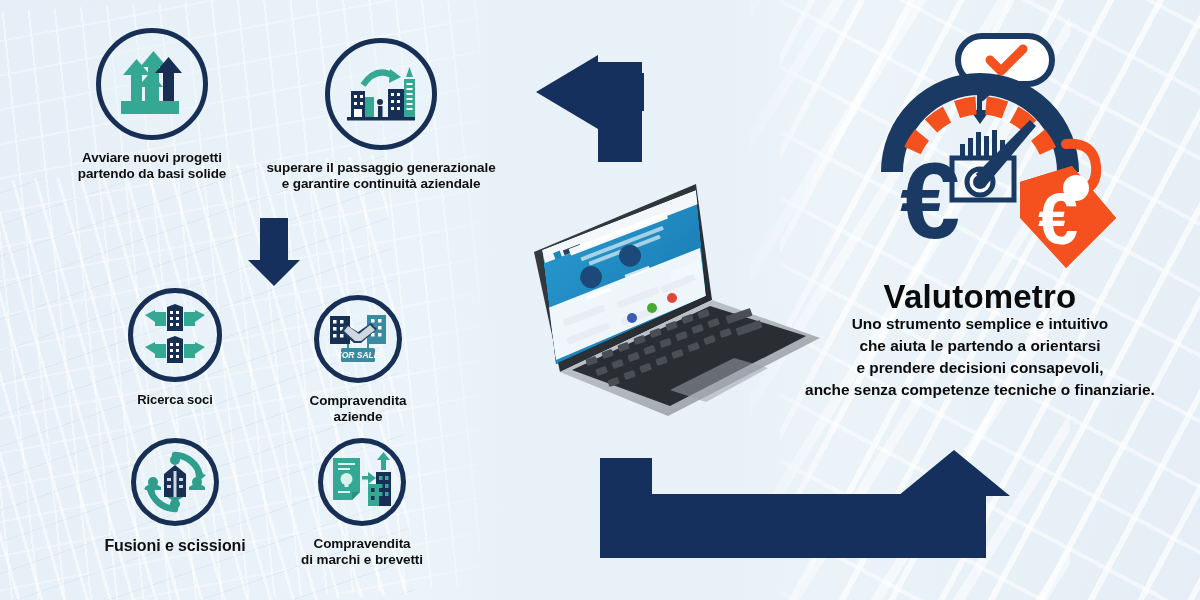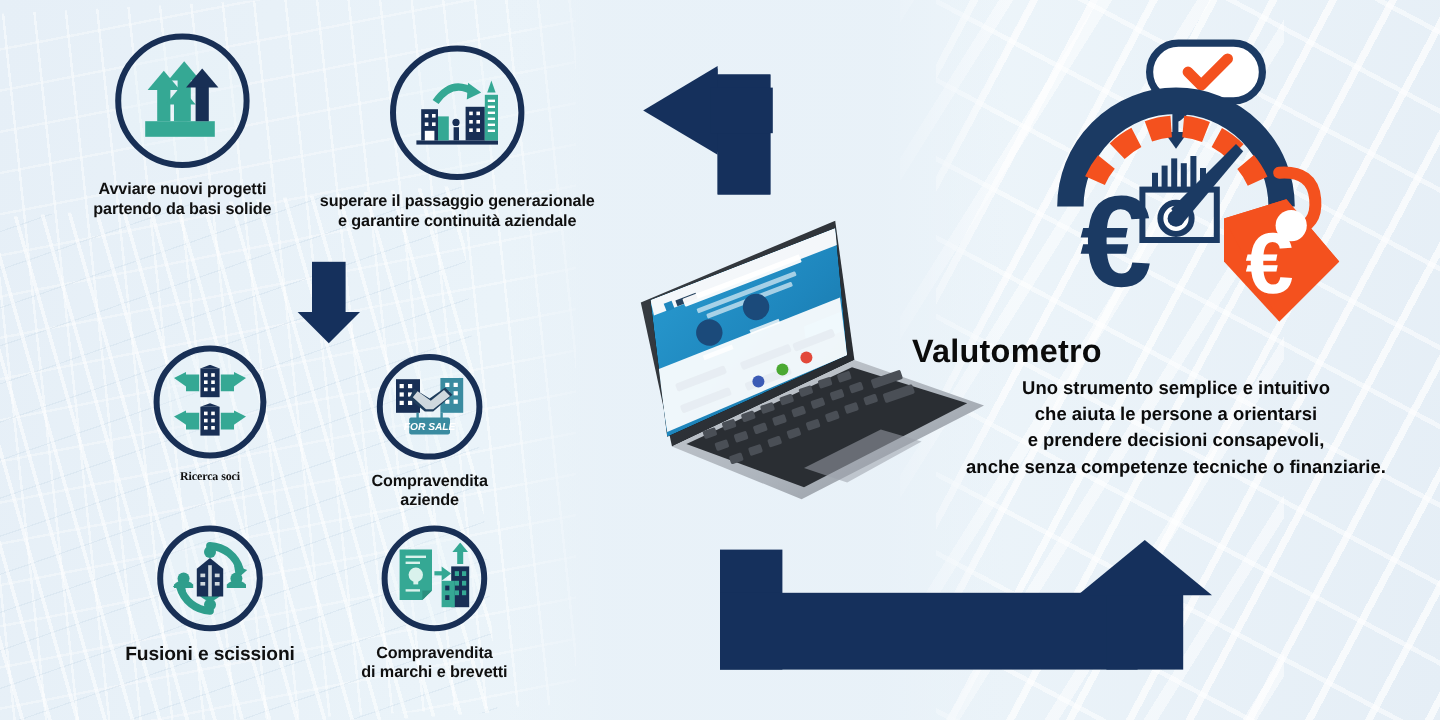--- a/index.html
+++ b/index.html
@@ -68,21 +68,21 @@
     color: #101010;
     font-weight: bold;
     line-height: 1.22;
     white-space: pre-line;
     letter-spacing: -0.1px;
   }
 
   
   .val-title {
     position: absolute; left: 760px; top: 278px; width: 440px;
-    font-size: 27px; font-weight: bold; color: #0b0b0b;
+    text-align: center; font-size: 33px; font-weight: bold; color: #0b0b0b;
     letter-spacing: .2px;
   }
   .val-body {
     position: absolute; left: 760px; top: 313px; width: 440px;
     text-align: center; font-size: 15.4px; font-weight: bold; color: #0b0b0b;
     line-height: 1.42; white-space: pre-line;
   }
 
   .abs { position: absolute; }
 </style>
@@ -185,21 +185,21 @@
             <rect x="33" y="13" width="3" height="3" fill="#fff"></rect>
           <rect x="27" y="19" width="3" height="3" fill="#fff"></rect>
             <rect x="33" y="19" width="3" height="3" fill="#fff"></rect>
           <polygon points="41,8 41,22 52,22 52,8" fill="#35a894"></polygon>
           <polygon points="12,8 12,22 23,22 23,8" fill="#35a894"></polygon>
           <polygon points="2,11 12,6 12,18" fill="#35a894"></polygon>
           <polygon points="62,11 52,6 52,18" fill="#35a894"></polygon>
         </g>
       </svg>
     </div>
-    <div class="caption" style="font-size:10px;font-family:Liberation Serif, serif;">Ricerca soci</div>
+    <div class="caption" style="font-size:13px;">Ricerca soci</div>
   </div>
 
   <div class="node" style="left:278px; top:295px; width:160px;">
     <div class="circle" style="width:88px;height:88px;">
       <svg width="62" height="58" viewBox="0 0 62 58">
         <rect x="3" y="6" width="20" height="28" fill="#182f55"></rect>
         <rect x="6" y="10" width="3.5" height="3.5" fill="#fff"></rect>
           <rect x="13" y="10" width="3.5" height="3.5" fill="#fff"></rect>
         <rect x="6" y="17" width="3.5" height="3.5" fill="#fff"></rect>
           <rect x="13" y="17" width="3.5" height="3.5" fill="#fff"></rect>
@@ -440,17 +440,17 @@
       <path d="M206,122 q28,-2 30,22 q2,22 -18,26" fill="none" stroke="#f4511e" stroke-width="10" stroke-linecap="round"></path>
       <path d="M160,160 L212,144 L256,196 L206,246 L160,196 Z" fill="#f4511e"></path>
       <path d="M160,160 L212,144 L256,196 L206,246 Z" fill="#f4511e"></path>
       <circle cx="216" cy="166" r="13" fill="#ffffff"></circle>
       <text x="178" y="222" font-family="Liberation Sans, sans-serif" font-size="72" font-weight="bold" fill="#ffffff">€</text>
     </svg>
   </div>
 
   <div class="val-title">Valutometro</div>
   <div class="val-body">Uno strumento semplice e intuitivo
-che aiuta le persone a orientarsi
+che aiuta le partendo a orientarsi
 e prendere decisioni consapevoli,
 anche senza competenze tecniche o finanziarie.</div>
 
 </div>
 
 </body></html>

